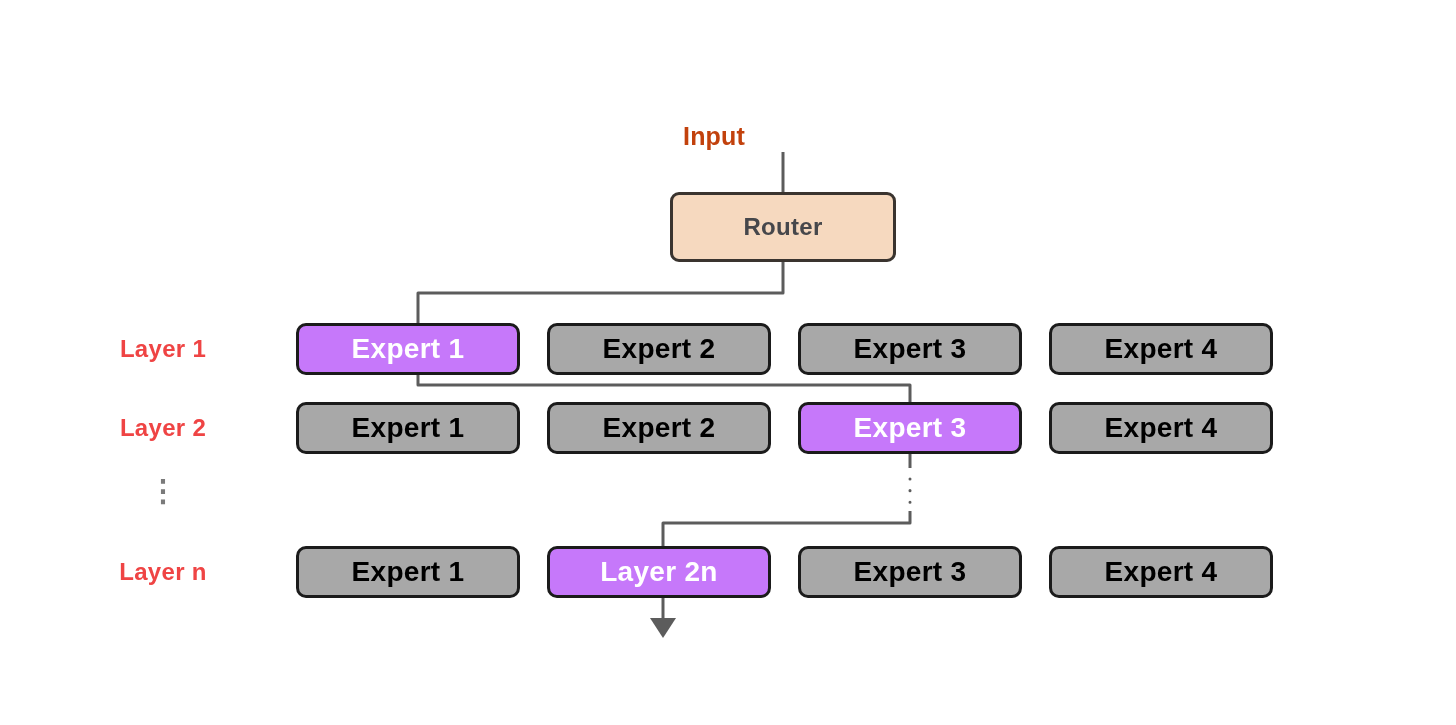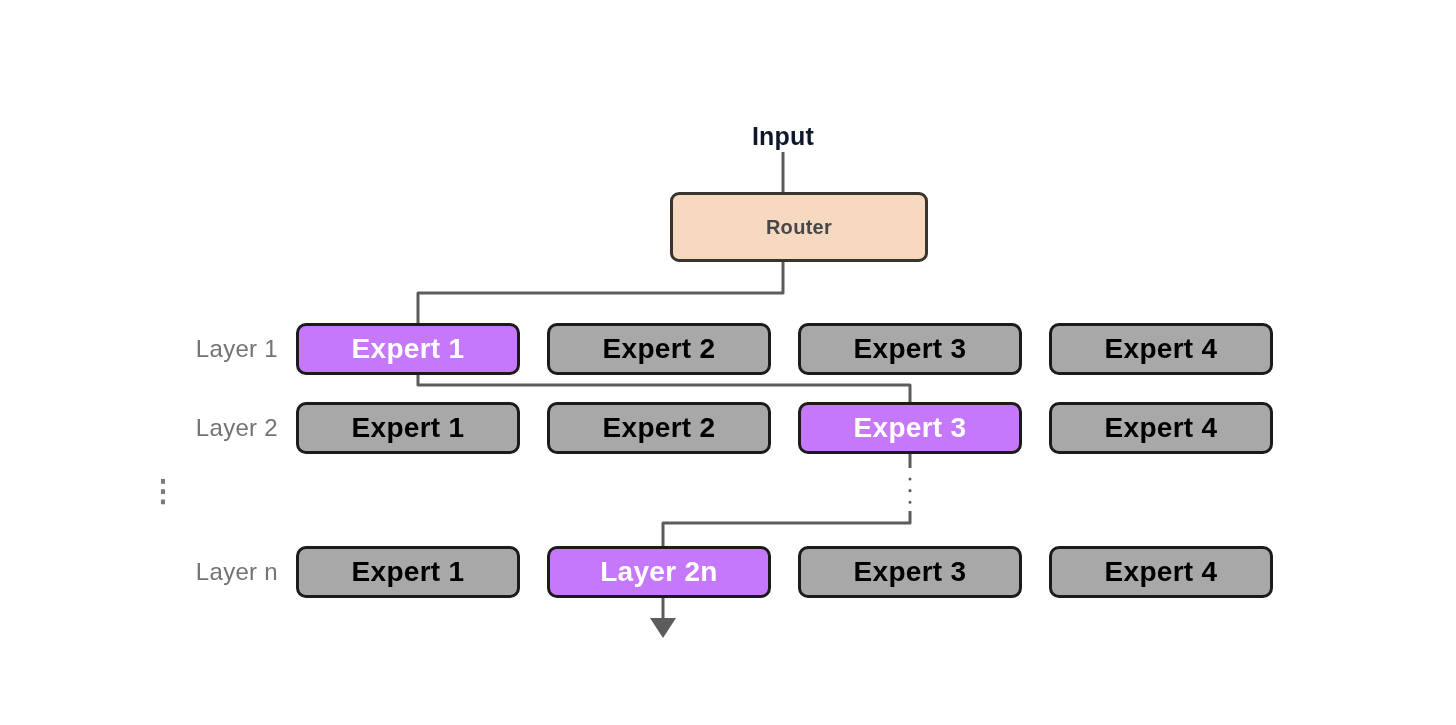--- a/index.html
+++ b/index.html
@@ -6,33 +6,33 @@
   .stage{
     position:relative;width:1456px;height:725px;background:#ffffff;
     font-family:"Liberation Sans",sans-serif;overflow:hidden;
   }
   .wires{position:absolute;left:0;top:0;z-index:1;pointer-events:none;}
   .wire{fill:none;stroke:var(--connector);stroke-width:3;stroke-linejoin:round;}
   .wire.dotted{stroke-dasharray:0.1 11.5;stroke-linecap:round;}
   .arrowhead{fill:var(--connector);stroke:none;}
 
   .io-label{
-    position:absolute;z-index:3;width:200px;text-align:center;
-    font-size:25px;font-weight:700;color:#0f172a;letter-spacing:.2px;
+    position:absolute;z-index:3;width:200px;
+    font-size:25px;font-weight:700;color:#c2410c;letter-spacing:.2px;
   }
   .router{
-    position:absolute;z-index:2;left:670px;top:192px;width:258px;height:70px;
+    position:absolute;z-index:2;left:670px;top:192px;width:226px;height:70px;
     background:var(--router-fill);border:3.5px solid var(--router-border);
     border-radius:9px;display:flex;align-items:center;justify-content:center;
-    font-size:20px;font-weight:700;color:#46474b;letter-spacing:.3px;
+    font-size:24px;font-weight:700;color:#46474b;letter-spacing:.3px;
     box-sizing:border-box;
   }
   .layer-label{
-    position:absolute;z-index:2;left:48px;width:230px;text-align:right;
-    font-size:24px;font-weight:400;color:#737373;letter-spacing:.3px;
+    position:absolute;z-index:2;left:48px;width:230px;text-align:center;
+    font-size:24px;font-weight:700;color:#ef4444;letter-spacing:.3px;
   }
   .ellipsis-left{
     position:absolute;z-index:2;left:48px;top:476px;width:230px;text-align:center;
     font-size:30px;font-weight:700;color:#7a7a7a;line-height:1;
   }
   .expert-row{
     position:absolute;z-index:2;left:296px;width:977px;height:35px;
     display:flex;justify-content:space-between;
   }
   .row-1{top:323px;} .row-2{top:402px;} .row-n{top:546px;}

